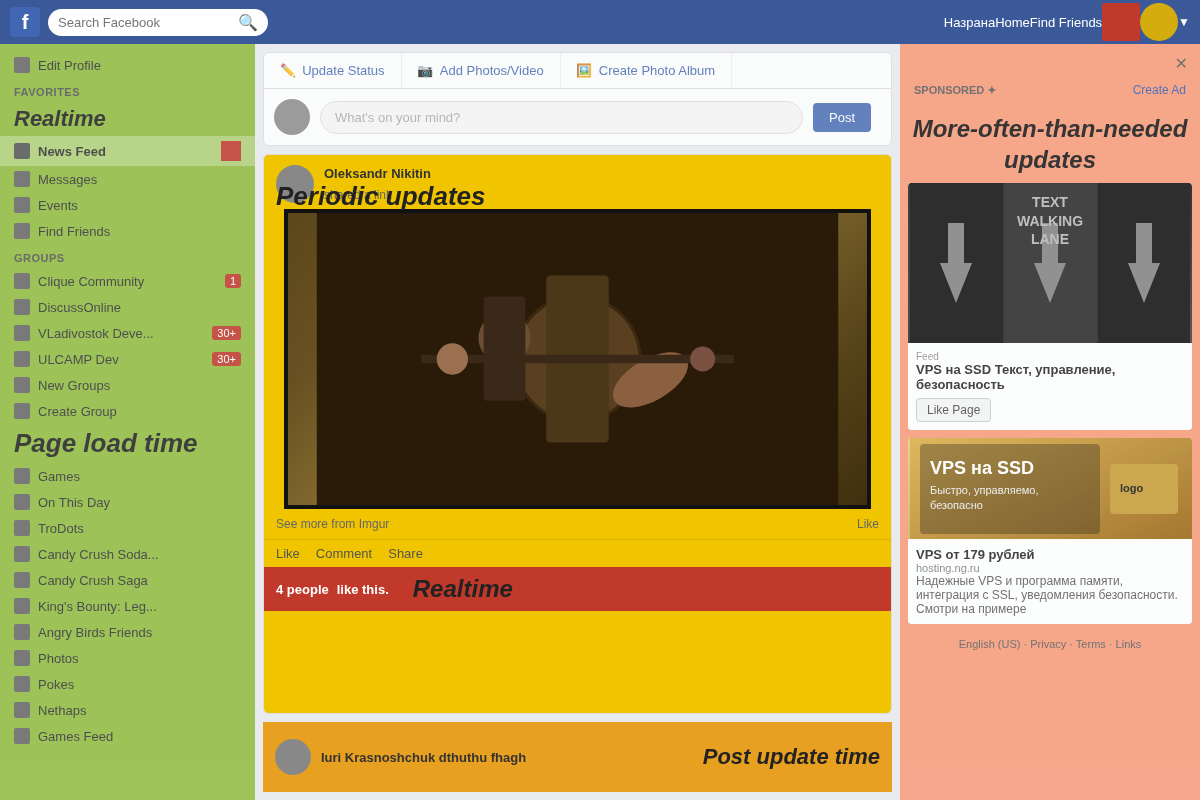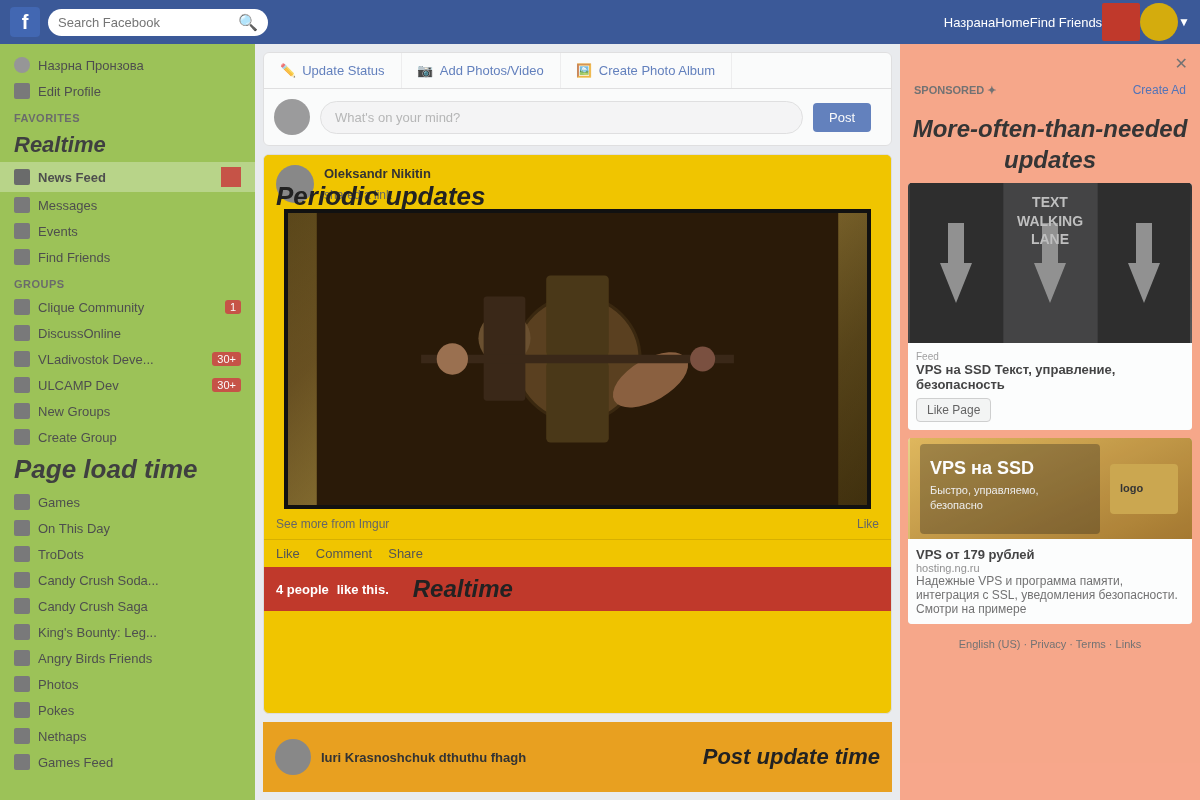--- a/index.html
+++ b/index.html
@@ -323,24 +323,20 @@
     <div class="nav-icon-box nav-red-box" style="border-radius:2px;"></div>
     <div class="nav-icon-box nav-yellow-box"></div>
     <span style="color:#fff; font-size:12px;">▼</span>
   </div>
 </div>
 
 <div class="main-layout">
 
   <div class="left-sidebar">
 
-    <div class="sidebar-item">
-      <div class="sidebar-icon" style="border-radius:50%; background:#888;"></div>
-      <span class="sidebar-label">Назрна Пронзова</span>
-    </div>
     <div class="sidebar-item">
       <div class="sidebar-icon" style="background:#666;"></div>
       <span class="sidebar-label">Edit Profile</span>
     </div>
 
     <div class="sidebar-section-title">FAVORITES</div>
 
     <span class="realtime-label">Realtime</span>
 
     <div class="sidebar-item sidebar-active">

